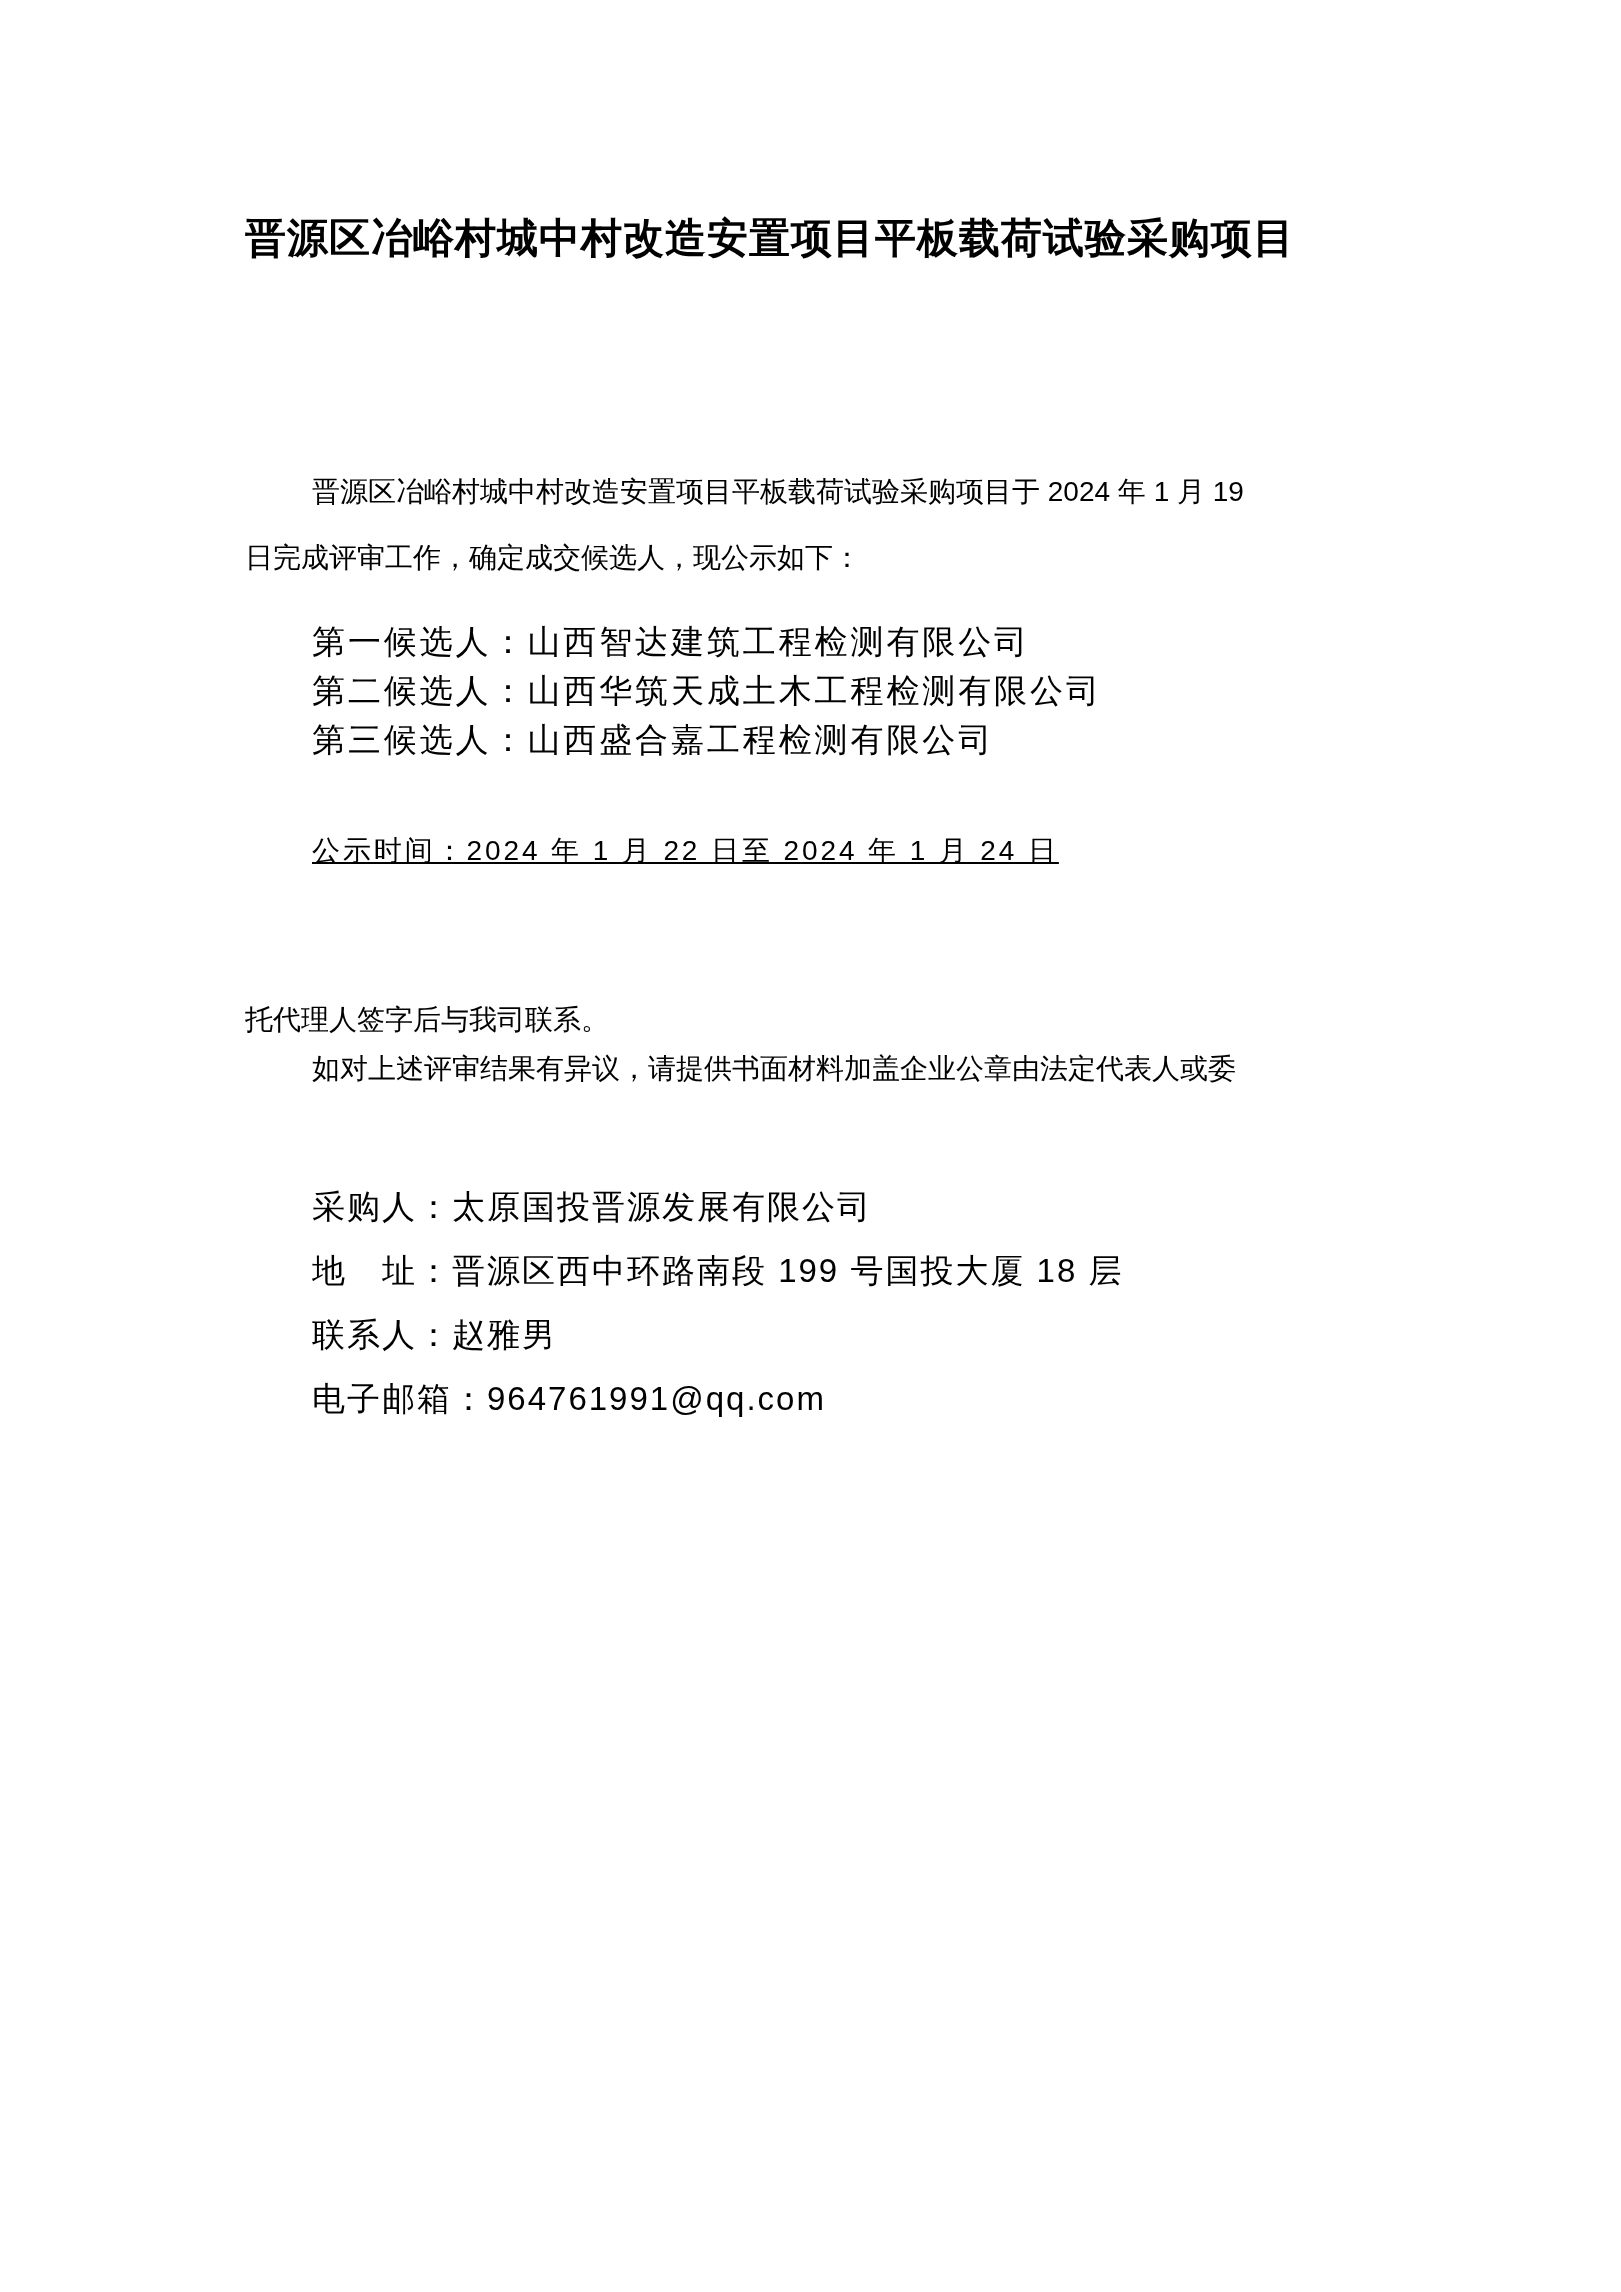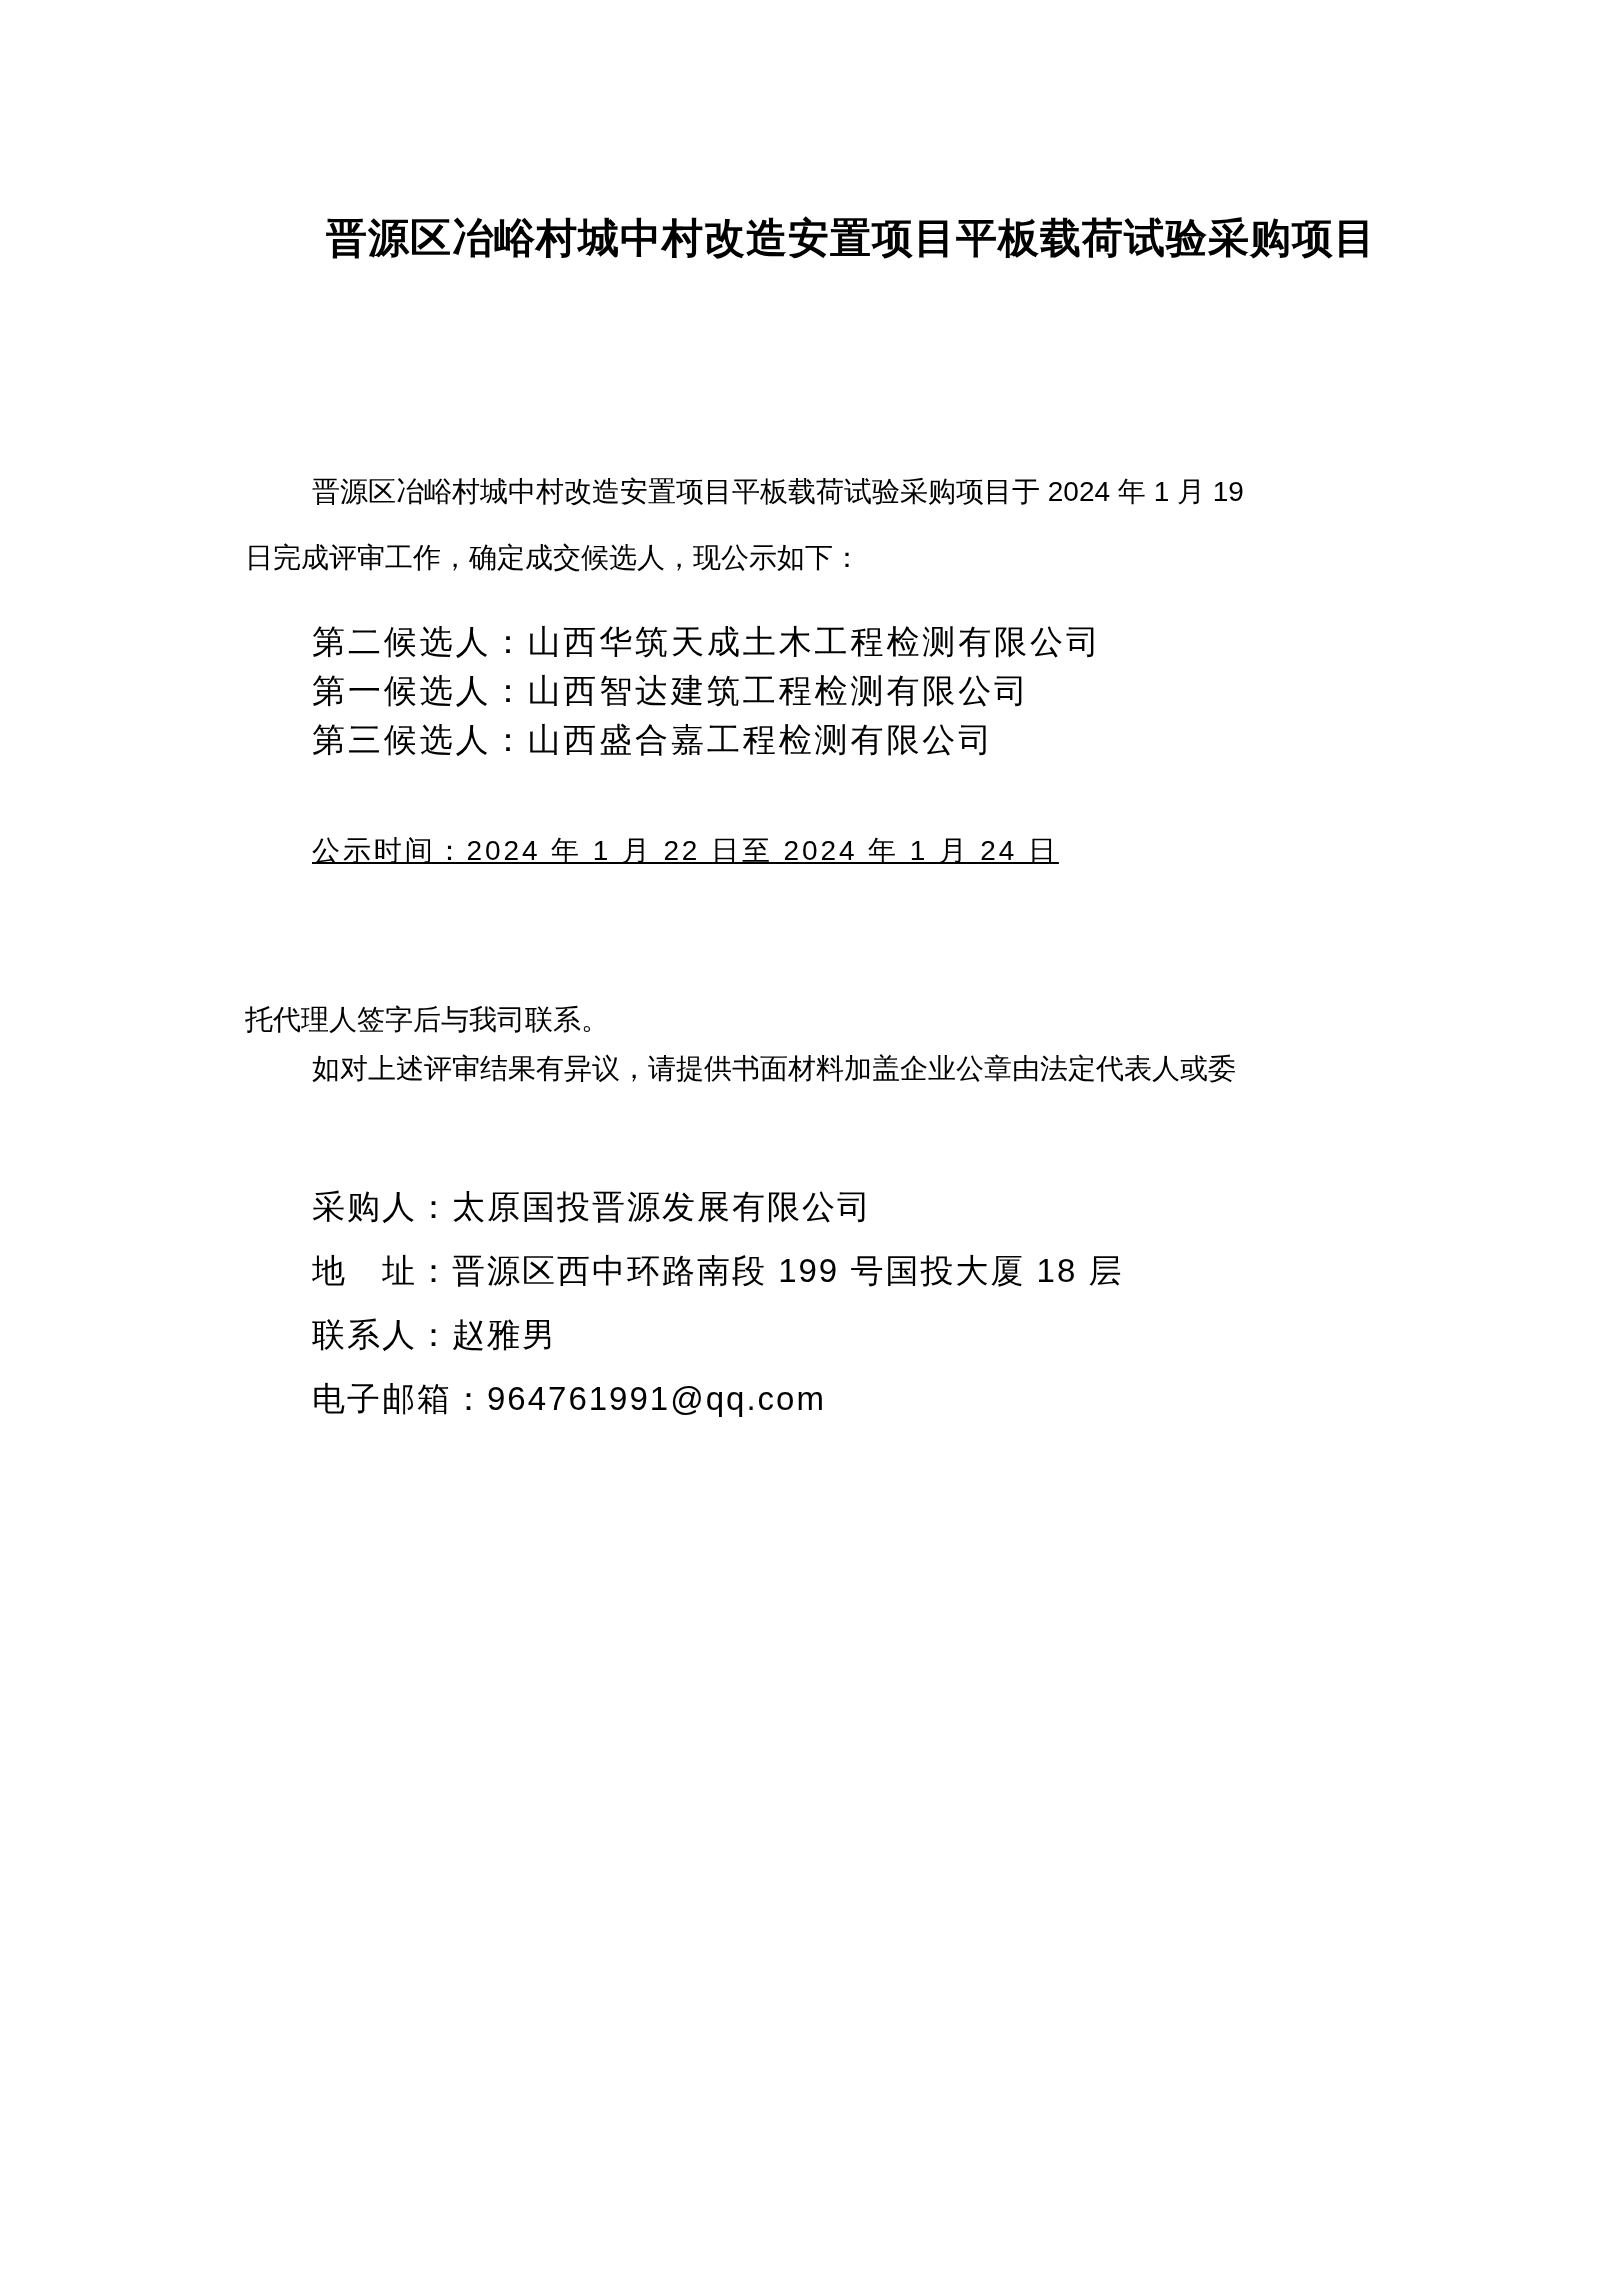--- a/index.html
+++ b/index.html
@@ -16,21 +16,21 @@
     color: #000000;
     font-family: "Liberation Sans", "DejaVu Sans", sans-serif;
     padding: 0 245px;
     box-sizing: border-box;
     overflow: hidden;
   }
   .doc-title {
     margin: 0;
     font-size: 41px;
     font-weight: bold;
-    text-align: right;
+    text-align: left;
     line-height: 53px;
     letter-spacing: 1px;
   }
   .doc-title.line1 { margin-top: 212px; }
   .doc-title.line2 { margin-top: 35px; }
 
   .para {
     margin: 0;
     font-size: 28px;
     line-height: 66px;
@@ -81,22 +81,22 @@
 
   <h1 class="doc-title line1">晋源区冶峪村城中村改造安置项目平板载荷试验采购项目</h1>
 
 
   <p class="para intro">
     <span class="line indent">晋源区冶峪村城中村改造安置项目平板载荷试验采购项目于 2024 年 1 月 19</span>
     <span class="line">日完成评审工作，确定成交候选人，现公示如下：</span>
   </p>
 
   <div class="candidates">
+    <div class="cand-line">第一候选人：山西智达建筑工程检测有限公司</div>
     <div class="cand-line">第二候选人：山西华筑天成土木工程检测有限公司</div>
-    <div class="cand-line">第一候选人：山西智达建筑工程检测有限公司</div>
     <div class="cand-line">第三候选人：山西盛合嘉工程检测有限公司</div>
   </div>
 
   <div class="period">公示时间：2024 年 1 月 22 日至 2024 年 1 月 24 日</div>
 
   <p class="para objection">
     <span class="line">托代理人签字后与我司联系。</span>
     <span class="line indent">如对上述评审结果有异议，请提供书面材料加盖企业公章由法定代表人或委</span>
   </p>
 

